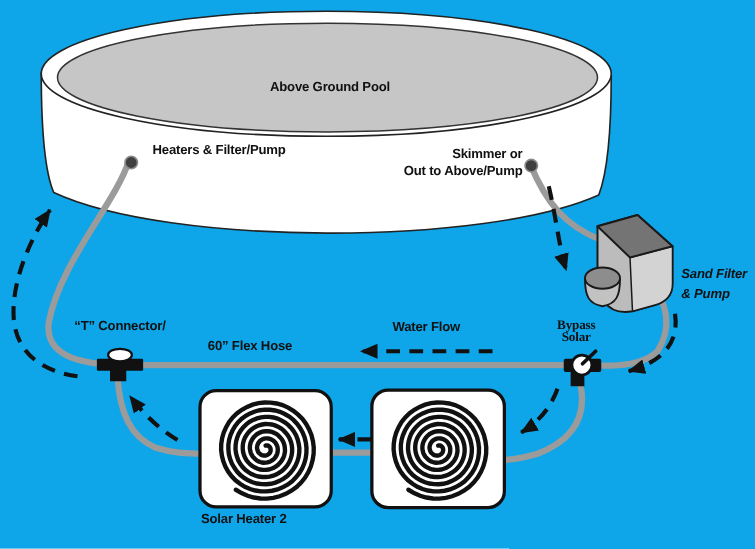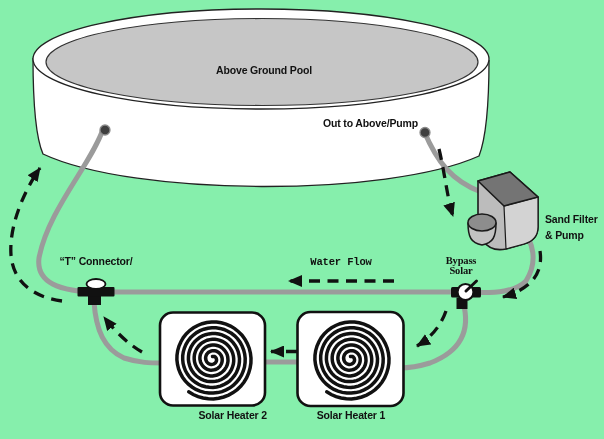--- a/index.html
+++ b/index.html
@@ -1,25 +1,25 @@
 <!DOCTYPE html>
 <html><head>
 <meta charset="utf-8">
 <style>
   html,body{margin:0;padding:0;background:#fff;}
-  .stage{position:relative;width:604px;height:439px;background:#86efac;overflow:hidden;
+  .stage{position:relative;width:604px;height:439px;background:#0ea5e9;overflow:hidden;
          font-family:"Liberation Sans",sans-serif;}
   .stage svg{position:absolute;left:0;top:0;}
   .lbl{position:absolute;font-weight:bold;font-size:10.5px;line-height:1.32;
        letter-spacing:-0.15px;color:#111;white-space:nowrap;}
   .lbl span{display:block;}
   .c{text-align:center;}
   .r{text-align:right;}
   .tight{line-height:1.02;}
-  .loose{line-height:1.55;}
+  .loose{line-height:1.55;font-style:italic;}
 </style>
 </head>
 <body>
 
 <div class="stage">
   <svg width="604" height="439" viewBox="0 0 604 439">
     <defs>
       <marker id="ah" viewBox="0 0 14 12" refX="13" refY="6" markerWidth="14" markerHeight="12" orient="auto" markerUnits="userSpaceOnUse">
         <path d="M0 0 L14 6 L0 12 Z" fill="#111111"></path>
       </marker>
@@ -76,45 +76,47 @@
       <path marker-end="url(#ah)" d="M 540 251 C 543 271 534 288 503 297"></path>
       <path marker-end="url(#ah)" d="M 439 149 C 445 174 447 197 453 216"></path>
     </g>
   </svg>
 
   <div class="lbl c" style="left:186px;top:64px;width:156px;">
     <span>Above Ground Pool</span>
   </div>
 
   <div class="lbl" style="left:122px;top:114px;">
+    <span>Heaters &amp; Filter/Pump</span>
   </div>
 
   <div class="lbl r" style="left:298px;top:117px;width:120px;">
+    <span>Skimmer or</span>
     <span>Out to Above/Pump</span>
   </div>
 
   <div class="lbl loose" style="left:545px;top:211px;">
     <span>Sand Filter</span>
     <span>&amp; Pump</span>
   </div>
 
-  <div class="lbl c" style="left:291px;top:256px;width:100px;font-family:Liberation Mono, monospace;">
+  <div class="lbl c" style="left:291px;top:256px;width:100px;">
     <span>Water Flow</span>
   </div>
 
   <div class="lbl c tight" style="left:426px;top:255.5px;width:70px;font-family:Liberation Serif, serif;">
     <span>Bypass</span>
     <span>Solar</span>
   </div>
 
   <div class="lbl c tight" style="left:36px;top:255.5px;width:120px;">
     <span>“T” Connector/</span>
   </div>
 
+  <div class="lbl c" style="left:150px;top:271px;width:100px;">
+    <span>60” Flex Hose</span>
+  </div>
 
-  <div class="lbl c" style="left:147px;top:409px;width:120px;text-align:right;">
+  <div class="lbl c" style="left:135px;top:409px;width:120px;">
     <span>Solar Heater 2</span>
   </div>
 
-  <div class="lbl c" style="left:291px;top:409px;width:120px;">
-    <span>Solar Heater 1</span>
-  </div>
 </div>
 
 </body></html>

